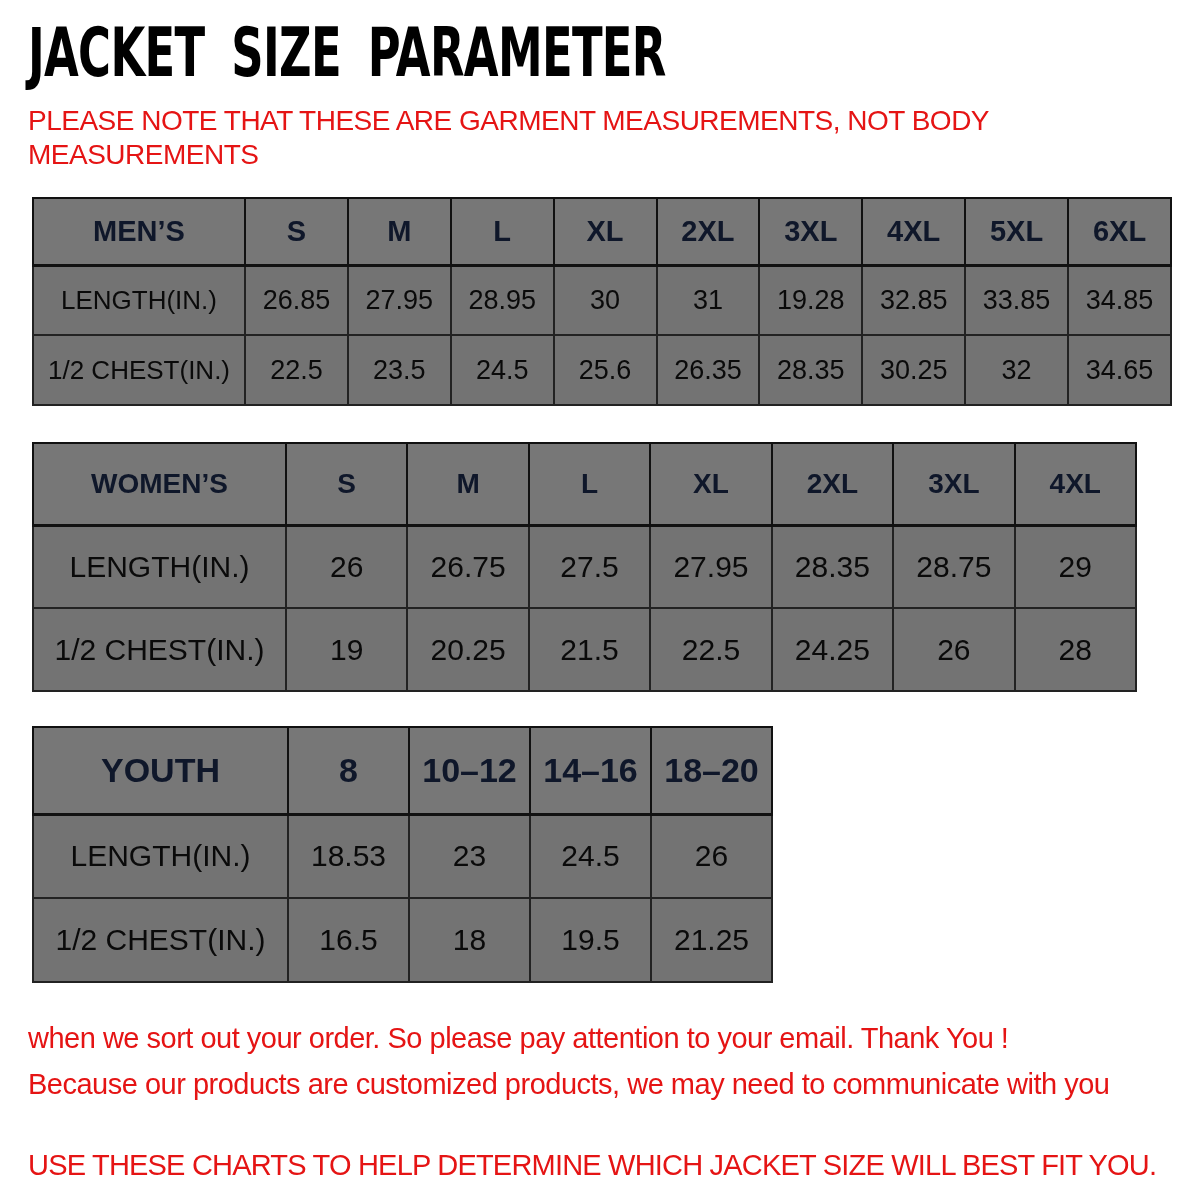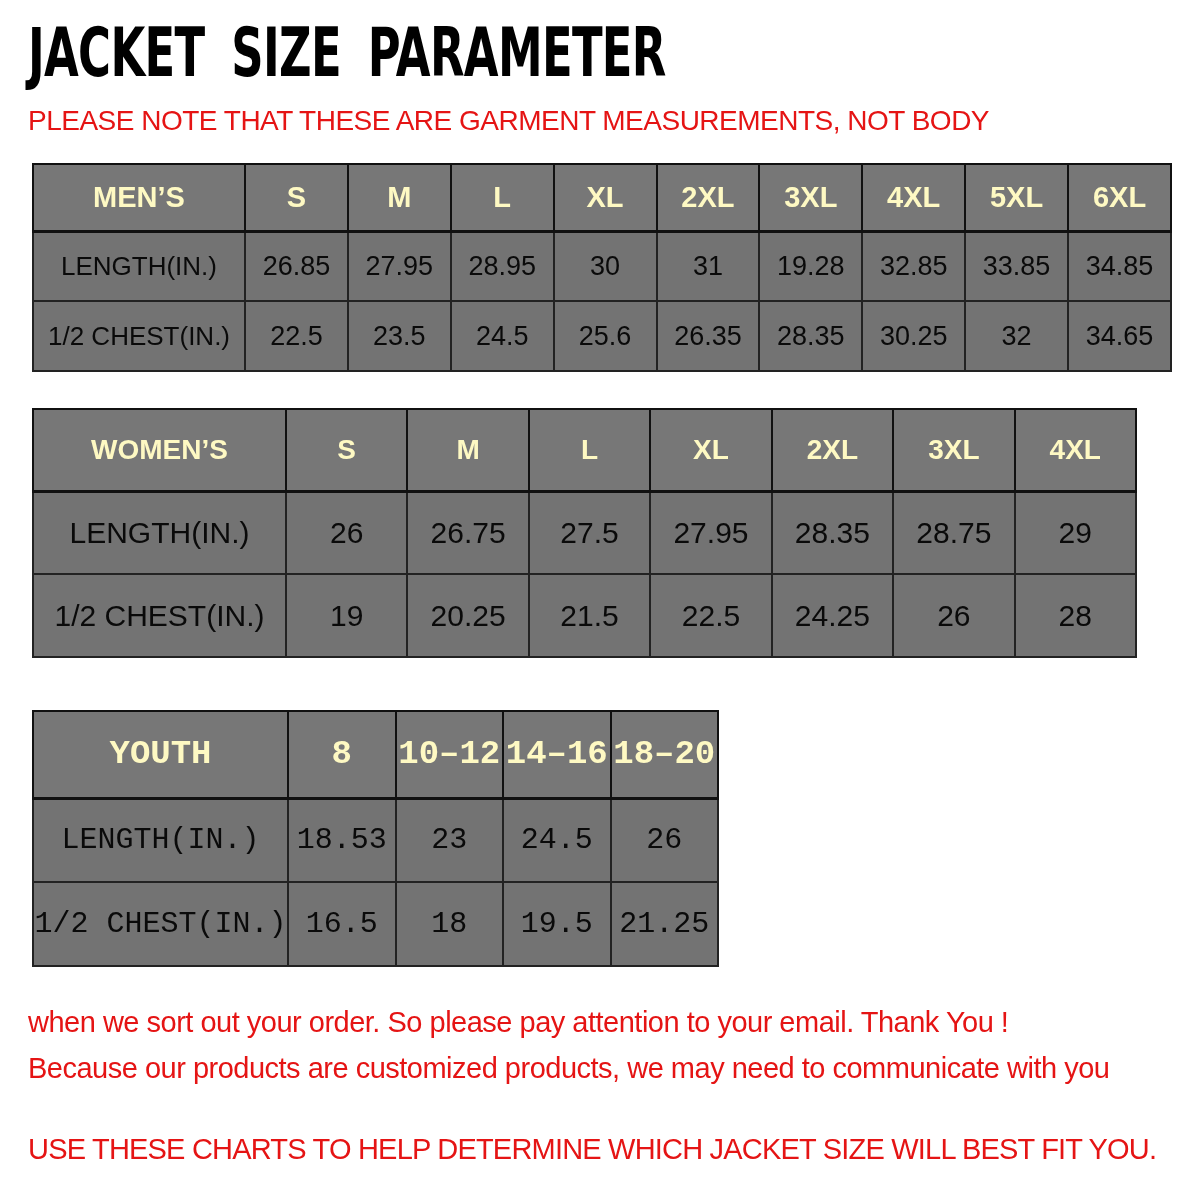--- a/index.html
+++ b/index.html
@@ -49,38 +49,38 @@
   table.size-table th, table.size-table td {
     border: 2px solid var(--border-dark);
     text-align: center;
     vertical-align: middle;
     padding: 0;
     overflow: hidden;
     white-space: nowrap;
   }
   table.size-table th {
     background: var(--header-gray);
-    color: #fef9c3;
+    color: #0f172a;
     font-weight: bold;
     border-color: #111111;
     border-bottom-width: 3px;
   }
   table.size-table td { background: #737373; }
 
   .t-mens  { margin-top: 25px; width: 1140px; }
   .t-mens th { height: 67px; font-size: 29px; }
   .t-mens td { height: 70px; font-size: 27px; }
   .t-mens .row-label { font-size: 26px; }
 
   .t-womens { margin-top: 36px; width: 1105px; }
   .t-womens th { height: 82px; font-size: 28px; }
   .t-womens td { height: 83px; font-size: 30px; }
   .t-womens .row-label { font-size: 30px; }
 
-  .t-youth { margin-top: 52px; width: 687px; font-family: Liberation Mono, monospace; }
+  .t-youth { margin-top: 34px; width: 741px; }
   .t-youth th { height: 87px; font-size: 34px; }
   .t-youth td { height: 84px; font-size: 30px; }
   .t-youth .row-label { font-size: 30px; }
 
   .footer-notice {
     margin: 32px 28px 0;
     width: 1150px;
     color: var(--accent-red);
     font-size: 29px;
     line-height: 46px;
@@ -97,20 +97,21 @@
 </style>
 </head>
 <body>
 
 <div class="page">
 
   <h1 class="title">JACKET SIZE PARAMETER</h1>
 
   <div class="note">
     <div>PLEASE NOTE THAT THESE ARE GARMENT MEASUREMENTS, NOT BODY</div>
+    <div>MEASUREMENTS</div>
   </div>
 
   <table class="size-table t-mens">
     <colgroup>
       <col style="width:212px">
       <col>
         <col>
         <col>
         <col>
         <col>

